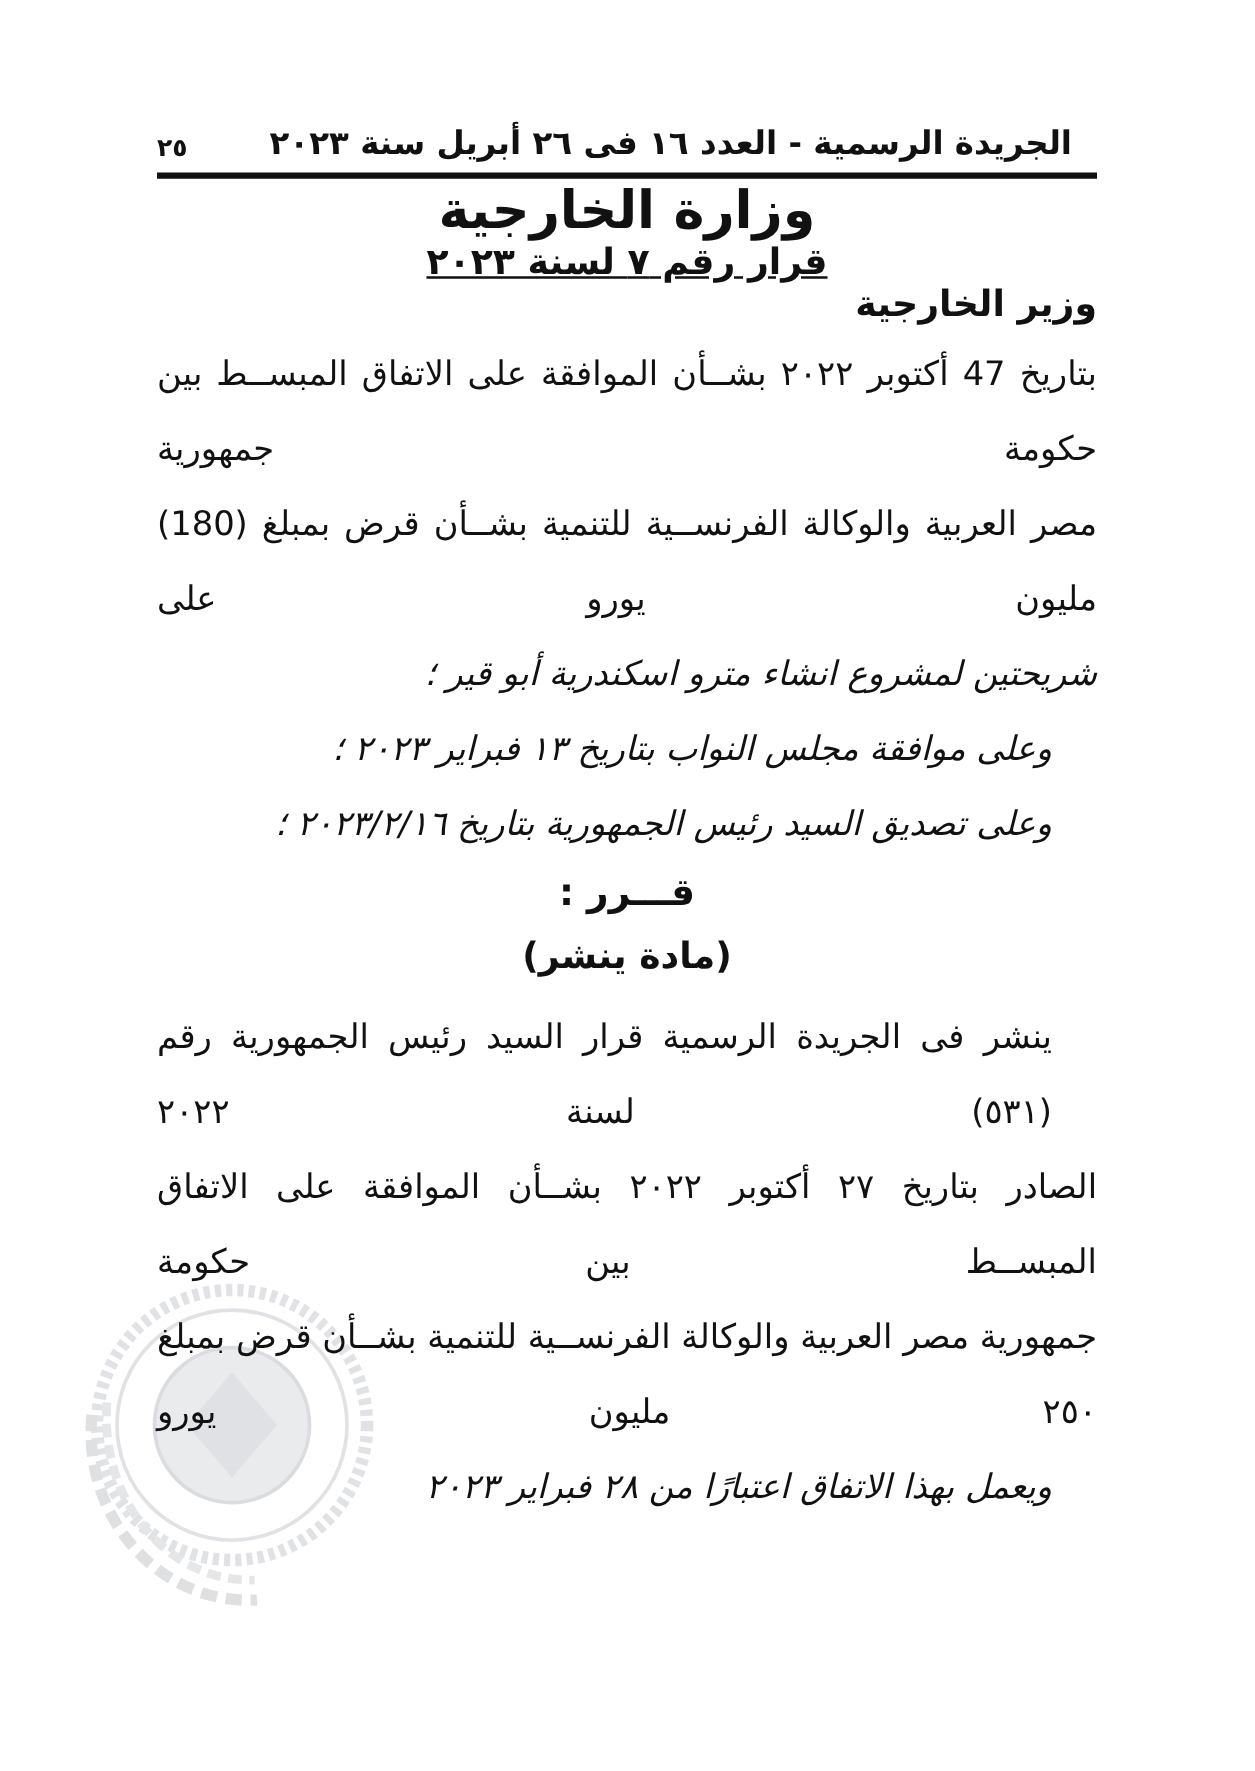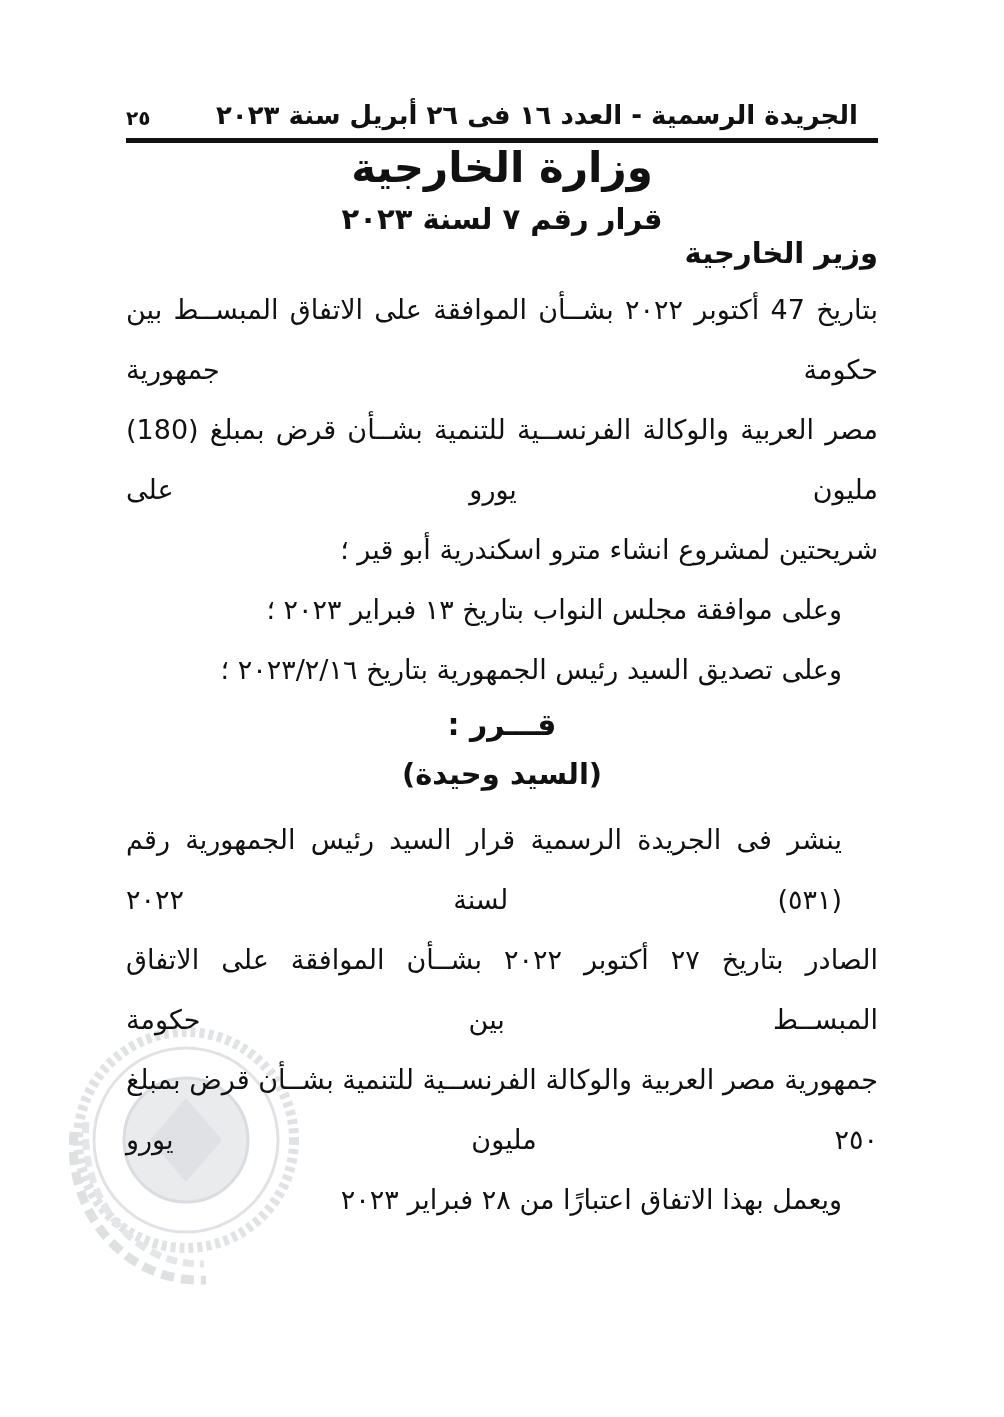--- a/index.html
+++ b/index.html
@@ -28,26 +28,26 @@
   .wm-line.one { right: -140px; top: 150px; transform: rotate(-40deg) translate(-20px, 1120px); }
   .wm-line.two { right: -420px; top: 150px; transform: rotate(-40deg) translate(-120px, 1420px); }
   .wm-seal { position: absolute; left: 36px; top: 1012px; opacity: 0.85; }
   
   .content { position: relative; z-index: 1; padding: 100px 126px 0 126px; }
   .hdr-row { display: flex; align-items: flex-end; }
   .hdr-title { flex: 1; text-align: center; font-size: 26px; font-weight: bold; }
   .page-num { width: 70px; text-align: left; font-size: 20px; font-weight: bold; }
   .rule { margin-top: 8px; border-bottom: 5px solid #111; }
   .ministry { text-align: center; font-size: 42px; font-weight: bold; }
-  .decree-no { margin-top: 10px; text-align: center; font-size: 29px; font-weight: bold; }
+  .decree-no { margin-top: 0; text-align: center; font-size: 29px; font-weight: bold; text-decoration: underline; }
   .issuer { text-align: right; font-size: 29px; font-weight: bold; }
   .body-block { margin-top: 10px; font-size: 27px; }
   .bline { line-height: 60px; }
   .jline { text-align: justify; text-align-last: justify; }
-  .rline { text-align: right; }
+  .rline { text-align: right; font-style: italic; }
   .ind { padding-right: 36px; }
   .decision { text-align: center; font-size: 30px; font-weight: bold; line-height: 46px; margin-top: 2px; }
   .article-h { text-align: center; font-size: 29px; font-weight: bold; line-height: 52px; }
 </style>
 </head>
 <body>
 
 <div class="page">
 
   <div class="wm-layer">
@@ -79,21 +79,21 @@
 
     <div class="body-block">
       <div class="bline jline">بتاريخ 47 أكتوبر ٢٠٢٢ بشــأن الموافقة على الاتفاق المبســط بين حكومة جمهورية</div>
       <div class="bline jline">مصر العربية والوكالة الفرنســية للتنمية بشــأن قرض بمبلغ (180) مليون يورو على</div>
       <div class="bline rline">شريحتين لمشروع انشاء مترو اسكندرية أبو قير ؛</div>
       <div class="bline rline ind">وعلى موافقة مجلس النواب بتاريخ ١٣ فبراير ٢٠٢٣ ؛</div>
       <div class="bline rline ind">وعلى تصديق السيد رئيس الجمهورية بتاريخ ٢٠٢٣/٢/١٦ ؛</div>
     </div>
 
     <div class="decision">قـــرر :</div>
-    <div class="article-h">(السيد وحيدة)</div>
+    <div class="article-h">(مادة ينشر)</div>
 
     <div class="body-block">
       <div class="bline jline ind">ينشر فى الجريدة الرسمية قرار السيد رئيس الجمهورية رقم (٥٣١) لسنة ٢٠٢٢</div>
       <div class="bline jline">الصادر بتاريخ ٢٧ أكتوبر ٢٠٢٢ بشــأن الموافقة على الاتفاق المبســط بين حكومة</div>
       <div class="bline jline">جمهورية مصر العربية والوكالة الفرنســية للتنمية بشــأن قرض بمبلغ ٢٥٠ مليون يورو</div>
       <div class="bline rline ind">ويعمل بهذا الاتفاق اعتبارًا من ٢٨ فبراير ٢٠٢٣</div>
     </div>
 
   </div>
 </div>

